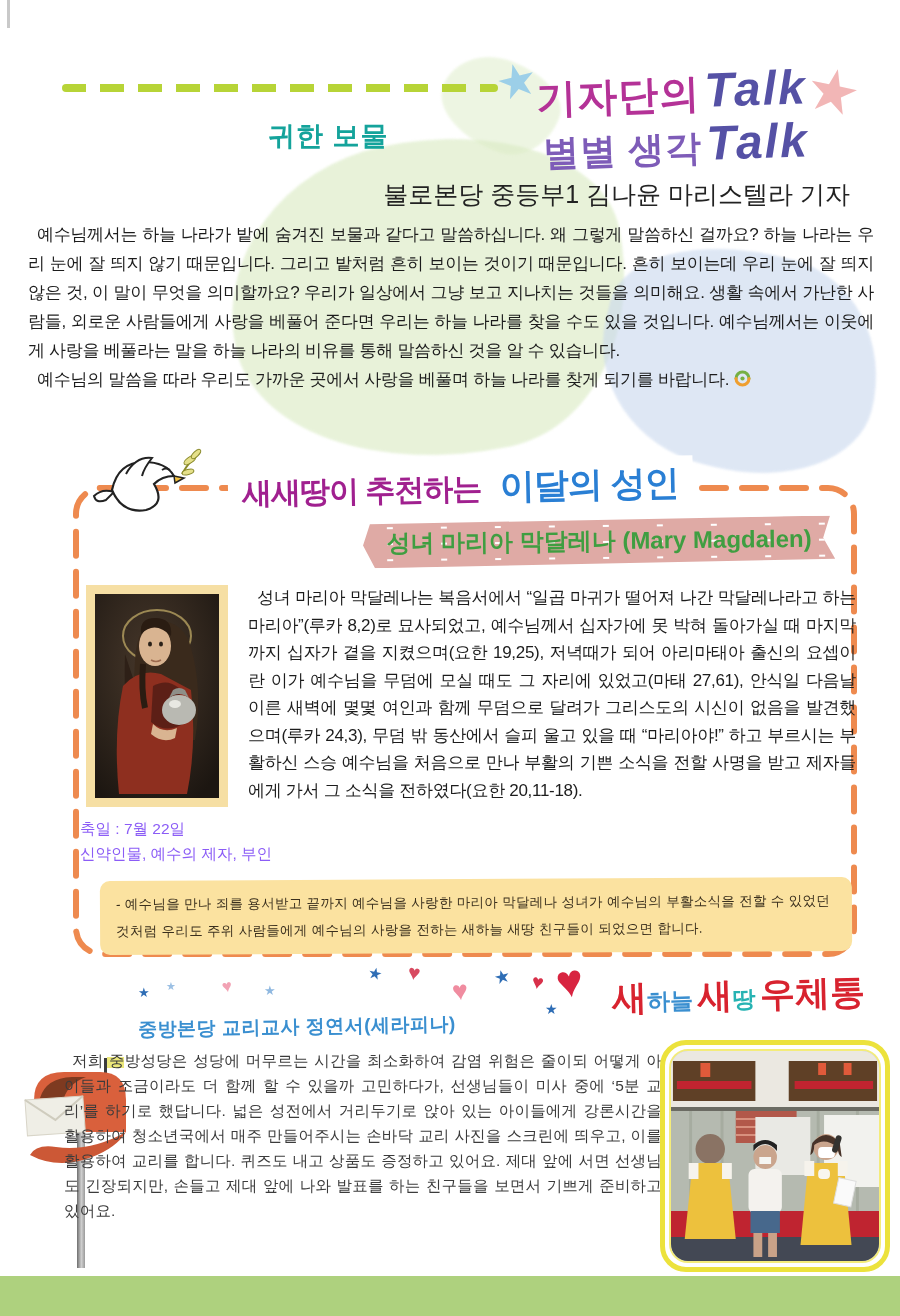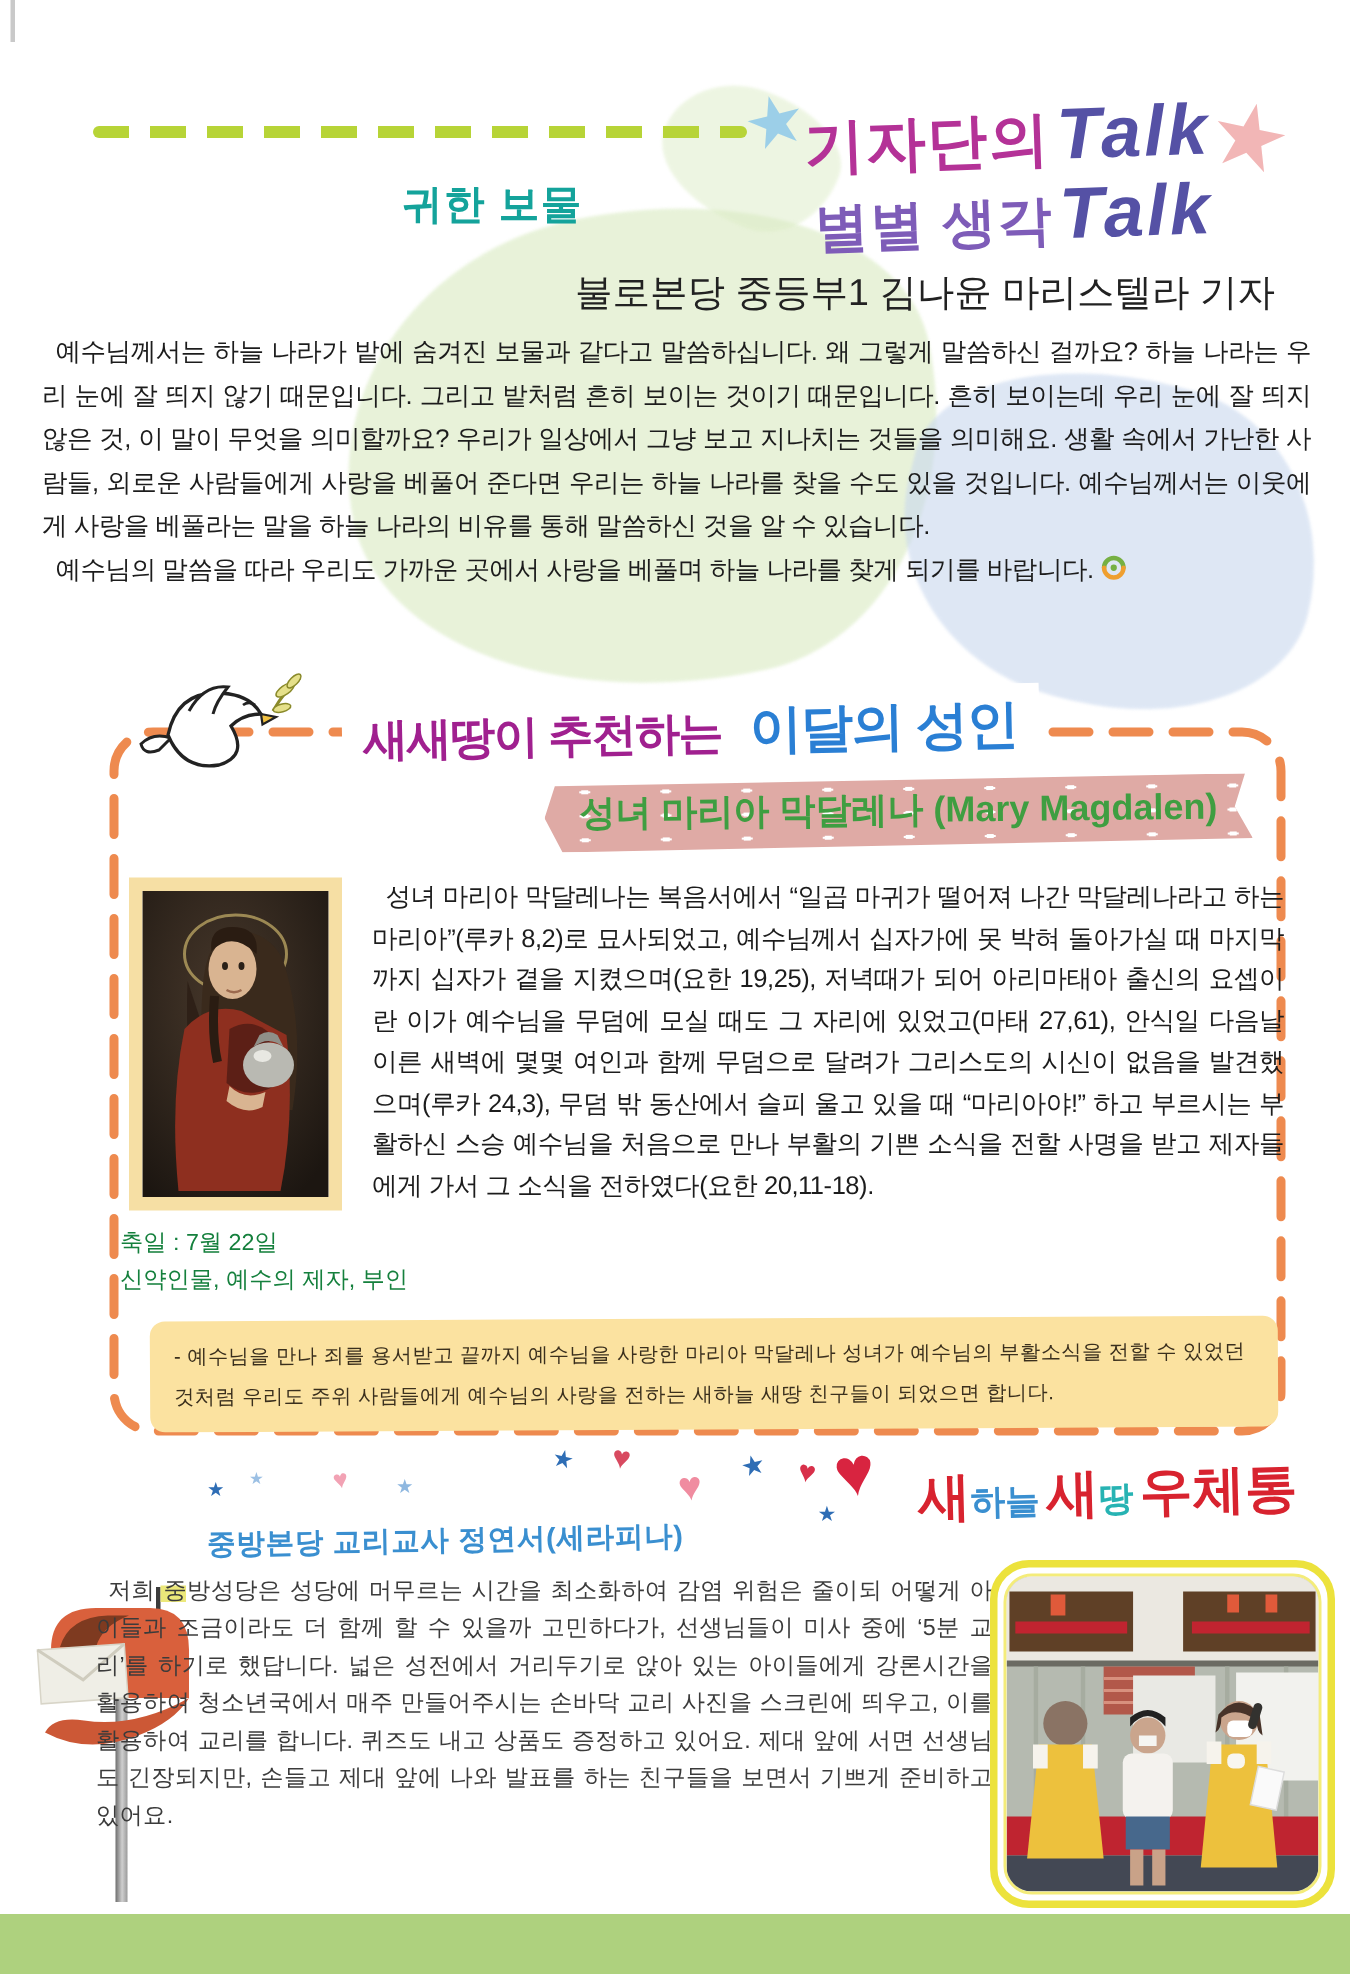--- a/index.html
+++ b/index.html
@@ -33,21 +33,21 @@
   .saint-border{position:absolute;pointer-events:none;}
   .saint-heading{white-space:nowrap;background:#fff;padding:4px 14px;transform:rotate(-1.2deg);font-weight:bold;}
   .saint-heading .h1{color:#a0208f;font-size:30px;letter-spacing:-1px;}
   .saint-heading .h2{color:#2a7fd4;font-size:35px;margin-left:14px;letter-spacing:-1px;}
   .saint-banner{background:#dfaaa5;color:#3f9e41;font-weight:bold;font-size:24px;text-align:center;
      line-height:46px;transform:rotate(-0.6deg);
      clip-path:polygon(1.5% 8%,99% 0,97.5% 46%,100% 90%,2.5% 100%,0 52%);
      background-image:radial-gradient(ellipse 5px 2px at 50% 50%, #ffffff 70%, transparent 72%);
      background-size:54px 16px;}
   .saint-figure{background:#fff;border:9px solid #f6dfa4;}
-  .caption{font-size:15.5px;color:#15803d;line-height:25px;}
+  .caption{font-size:15.5px;color:#8b5cf6;line-height:25px;}
   .note-box{background:#fbe2a0;border-radius:10px;padding:10px 16px;color:#3a2f1d;
      font-size:13.5px;line-height:27px;letter-spacing:.3px;transform:rotate(-.3deg);}
 
   
   .heart{line-height:1;user-select:none;}
   .heart::before{content:"♥";}
   .mail-title{white-space:nowrap;transform:rotate(-1.5deg);font-weight:bold;}
   .mt-big{color:#d8232f;font-size:35px;}
   .mt-blue{color:#3a8fd0;font-size:23px;}
   .mt-teal{color:#27b3b3;font-size:23px;}

